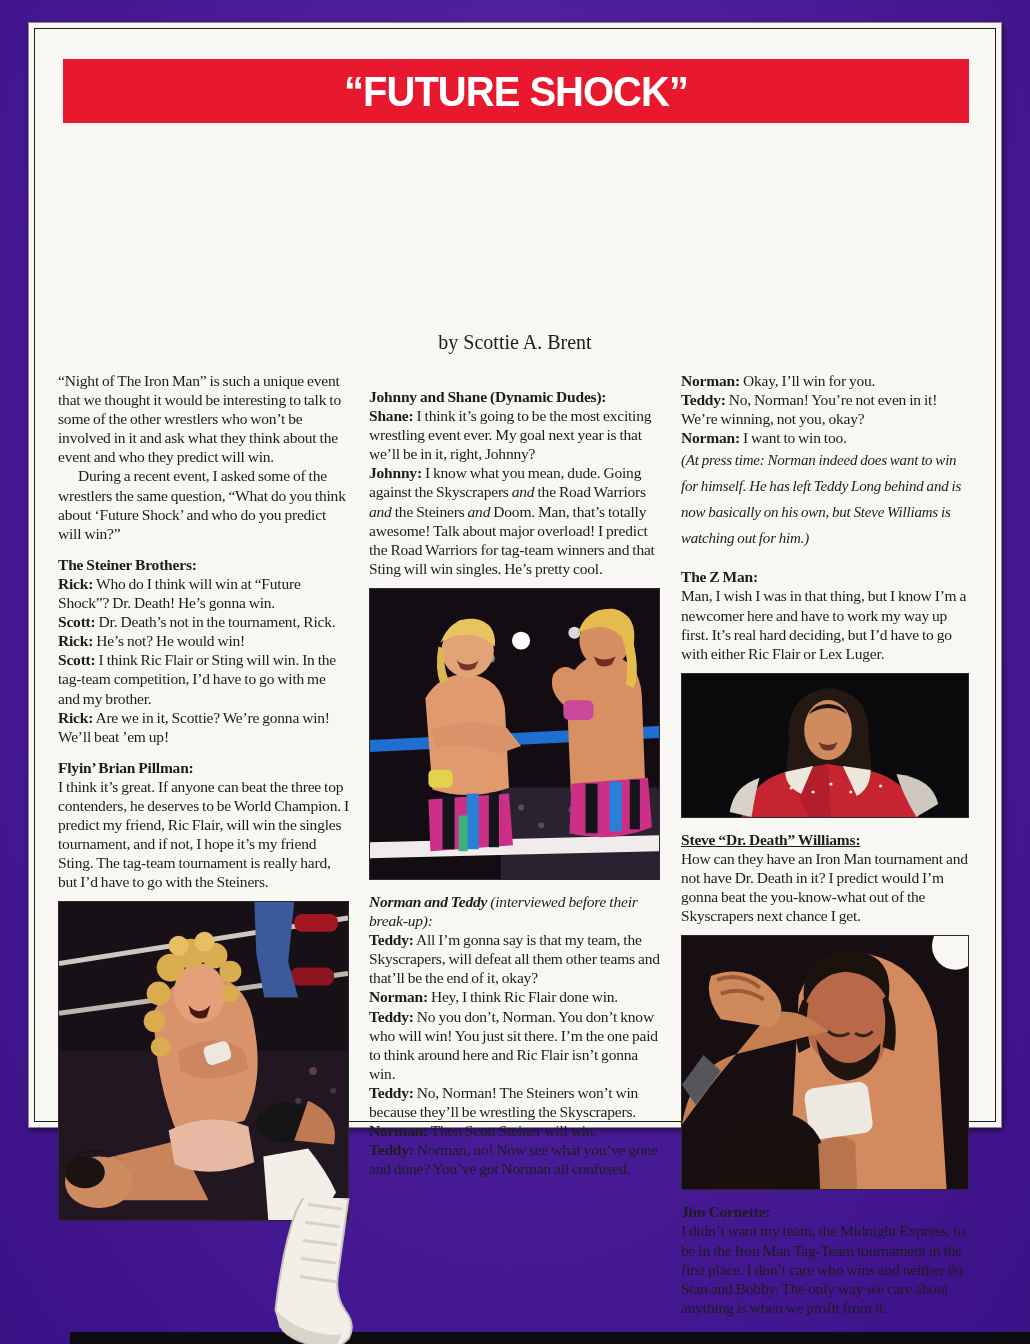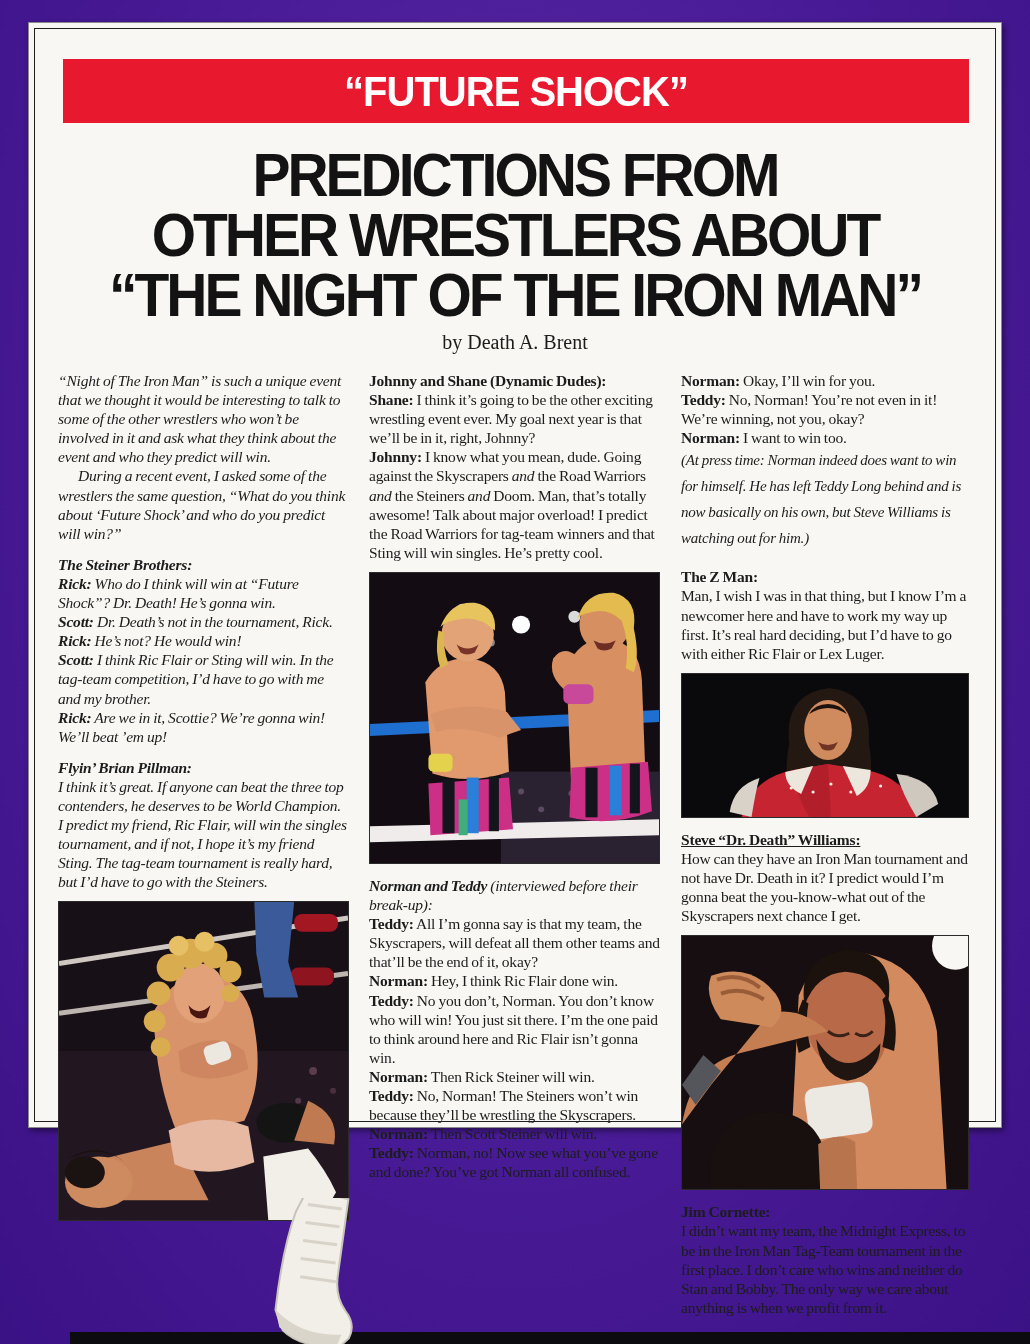--- a/index.html
+++ b/index.html
@@ -30,26 +30,26 @@
     position:absolute;left:0;top:122px;width:100%;text-align:center;
     font-family:"Liberation Sans", sans-serif;font-weight:bold;color:#131313;
   }
   .hl{font-size:57px;line-height:60px;letter-spacing:-3px;transform:scaleY(1.06);white-space:nowrap;}
   .byline{
     position:absolute;left:0;top:308px;width:100%;text-align:center;
     font-size:20px;color:#1c1c1c;
   }
   .cols{position:absolute;left:0;top:348px;width:100%;}
   .col{position:absolute;top:0;color:#1c1c1c;}
-  .col-1{left:29px;width:291px;font-style:italic;}
+  .col-1{left:29px;width:291px;}
   .col-2{left:340px;width:291px;}
   .col-3{left:652px;width:288px;}
   .col p{margin:0;font-size:15.5px;line-height:19.1px;letter-spacing:-0.2px;word-spacing:-0.6px;}
   .col p.heading{margin-top:12px;}
-  .col p.heading:first-child{margin-top:0;}
+  .col p.heading:first-child{margin-top:16px;}
   .col p.indent{text-indent:20px;}
   .col p.it{font-style:italic;font-size:15px;line-height:26px;}
   .b{font-weight:bold;}
   .i{font-style:italic;}
   .photo{
     position:relative;width:100%;overflow:hidden;background:#120d11;
     border:1px solid #2b2b2b;box-sizing:border-box;
   }
   .photo svg{display:block;width:100%;height:100%;}
   .bottom-edge{
@@ -60,27 +60,22 @@
 </head>
 <body>
 
 <div class="page">
   <div class="page-frame"></div>
 
   <div class="banner" style="background: rgb(232, 25, 46);">
     <span class="banner-label" style="color: rgb(255, 255, 255);">“FUTURE SHOCK”</span>
   </div>
 
-  <div class="headline">
-    <div class="hl">PREDICTIONS FROM</div>
-    <div class="hl">OTHER WRESTLERS ABOUT</div>
-    <div class="hl">“THE NIGHT OF THE IRON MAN”</div>
-  </div>
-
-  <div class="byline">by Death A. Brent</div>
+
+  <div class="byline">by Scottie A. Brent</div>
 
   <div class="cols">
     <div class="col col-1">
         <p class="para"><span>“Night of The Iron Man” is such a unique event that we thought it would be interesting to talk to some of the other wrestlers who won’t be involved in it and ask what they think about the event and who they predict will win.</span></p>
         <p class="para indent"><span>During a recent event, I asked some of the wrestlers the same question, “What do you think about ‘Future Shock’ and who do you predict will win?”</span></p>
         <p class="heading"><span class="b">The Steiner Brothers:</span></p>
         <p class="para"><span class="b">Rick:</span><span> Who do I think will win at “Future Shock”? Dr. Death! He’s gonna win.</span></p>
         <p class="para"><span class="b">Scott:</span><span> Dr. Death’s not in the tournament, Rick.</span></p>
         <p class="para"><span class="b">Rick:</span><span> He’s not? He would win!</span></p>
         <p class="para"><span class="b">Scott:</span><span> I think Ric Flair or Sting will win. In the tag-team competition, I’d have to go with me and my brother.</span></p>
@@ -123,21 +118,21 @@
               <circle cx="172" cy="92" r="9"></circle>
 <circle cx="120" cy="44" r="10" fill="#e7c066"></circle>
               <circle cx="146" cy="40" r="10" fill="#e7c066"></circle>
 </g>
 <path d="M205 256 L250 248 Q268 270 278 292 L262 320 L210 320 Z" fill="#f1efe8"></path>
 </svg>
         </div>
       </div>
     <div class="col col-2">
         <p class="heading"><span class="b">Johnny and Shane (Dynamic Dudes):</span></p>
-        <p class="para"><span class="b">Shane:</span><span> I think it’s going to be the other exciting wrestling event ever. My goal next year is that we’ll be in it, right, Johnny?</span></p>
+        <p class="para"><span class="b">Shane:</span><span> I think it’s going to be the most exciting wrestling event ever. My goal next year is that we’ll be in it, right, Johnny?</span></p>
         <p class="para"><span class="b">Johnny:</span><span> I know what you mean, dude. Going against the Skyscrapers </span><span class="i">and</span><span> the Road Warriors </span><span class="i">and</span><span> the Steiners </span><span class="i">and</span><span> Doom. Man, that’s totally awesome! Talk about major overload! I predict the Road Warriors for tag-team winners and that Sting will win singles. He’s pretty cool.</span></p>
         <div class="photo" style="height: 292px; margin-top: 10px;">
           <svg viewBox="0 0 287 292" preserveAspectRatio="none" aria-label="dudes">
 <rect width="287" height="292" fill="#130d13"></rect>
 <g fill="#ffffff">
               <circle cx="92" cy="38" r="7" opacity=".9"></circle>
               <circle cx="150" cy="52" r="9"></circle>
               <circle cx="203" cy="44" r="6" opacity=".85"></circle>
               <circle cx="238" cy="66" r="5" opacity=".7"></circle>
               <circle cx="120" cy="70" r="4" opacity=".5"></circle>
@@ -178,21 +173,20 @@
               <rect x="214" y="196" width="12" height="50" fill="#14141c"></rect>
               <rect x="238" y="194" width="12" height="50" fill="#2a7fd8"></rect>
               <rect x="258" y="192" width="10" height="50" fill="#14141c"></rect>
             </g>
 </svg>
         </div>
         <p class="heading" style="margin-top: 12px; font-style: italic;"><span class="b">Norman and Teddy</span><span> (interviewed before their break-up):</span></p>
         <p class="para"><span class="b">Teddy:</span><span> All I’m gonna say is that my team, the Skyscrapers, will defeat all them other teams and that’ll be the end of it, okay?</span></p>
         <p class="para"><span class="b">Norman:</span><span> Hey, I think Ric Flair done win.</span></p>
         <p class="para"><span class="b">Teddy:</span><span> No you don’t, Norman. You don’t know who will win! You just sit there. I’m the one paid to think around here and Ric Flair isn’t gonna win.</span></p>
-        <p class="para"><span class="b">Norman:</span><span> Then Rick Steiner will win.</span></p>
         <p class="para"><span class="b">Teddy:</span><span> No, Norman! The Steiners won’t win because they’ll be wrestling the Skyscrapers.</span></p>
         <p class="para"><span class="b">Norman:</span><span> Then Scott Steiner will win.</span></p>
         <p class="para"><span class="b">Teddy:</span><span> Norman, no! Now see what you’ve gone and done? You’ve got Norman all confused.</span></p>
       </div>
     <div class="col col-3">
         <p class="para"><span class="b">Norman:</span><span> Okay, I’ll win for you.</span></p>
         <p class="para"><span class="b">Teddy:</span><span> No, Norman! You’re not even in it! We’re winning, not you, okay?</span></p>
         <p class="para"><span class="b">Norman:</span><span> I want to win too.</span></p>
         <p class="para it"><span>(At press time: Norman indeed does want to win for himself. He has left Teddy Long behind and is now basically on his own, but Steve Williams is watching out for him.)</span></p>
         <p class="heading" style="margin-top: 16px;"><span class="b">The Z Man:</span></p>

